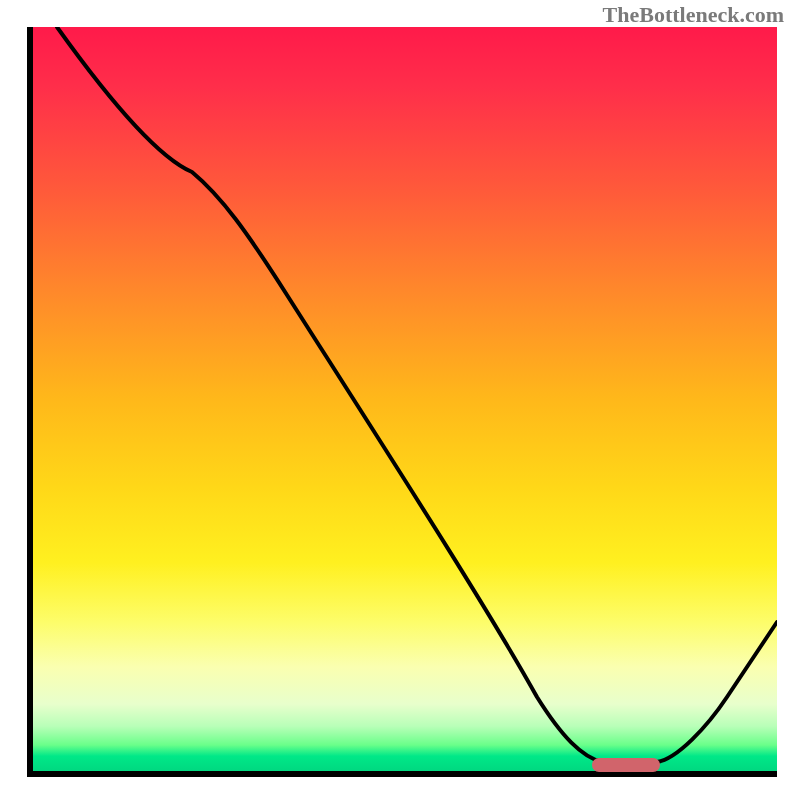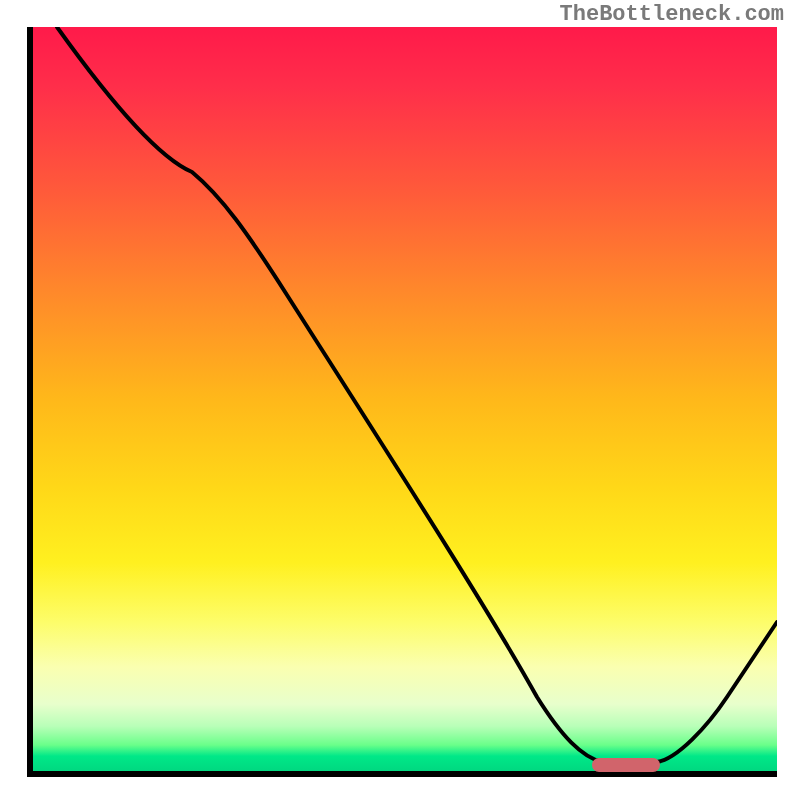--- a/index.html
+++ b/index.html
@@ -45,21 +45,21 @@
     left: 27px;
     top: 27px;
     width: 750px;
     height: 750px;
     pointer-events: none;
   }
   .watermark {
     position: absolute;
     top: 2px;
     right: 16px;
-    font-family: Liberation Mono, monospace;
+    font-family: Liberation Serif, serif;
     font-size: 22px;
     font-weight: bold;
     color: #7a7a7a;
   }
   .marker {
     position: absolute;
     height: 14px;
     border-radius: 7px;
     background: #d1646b;
   }

